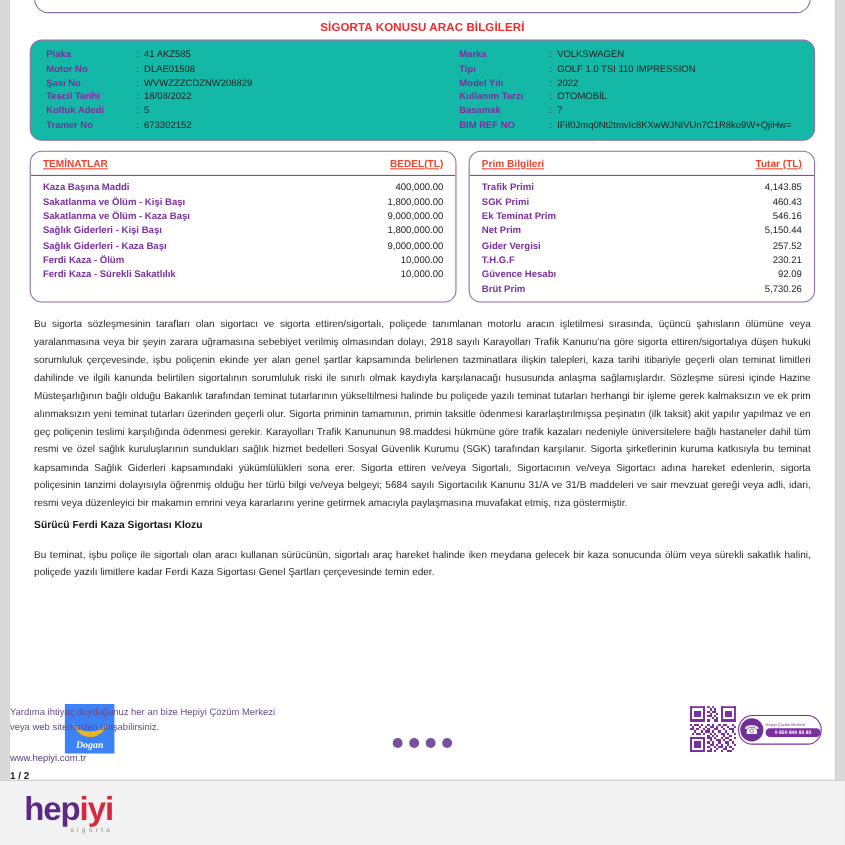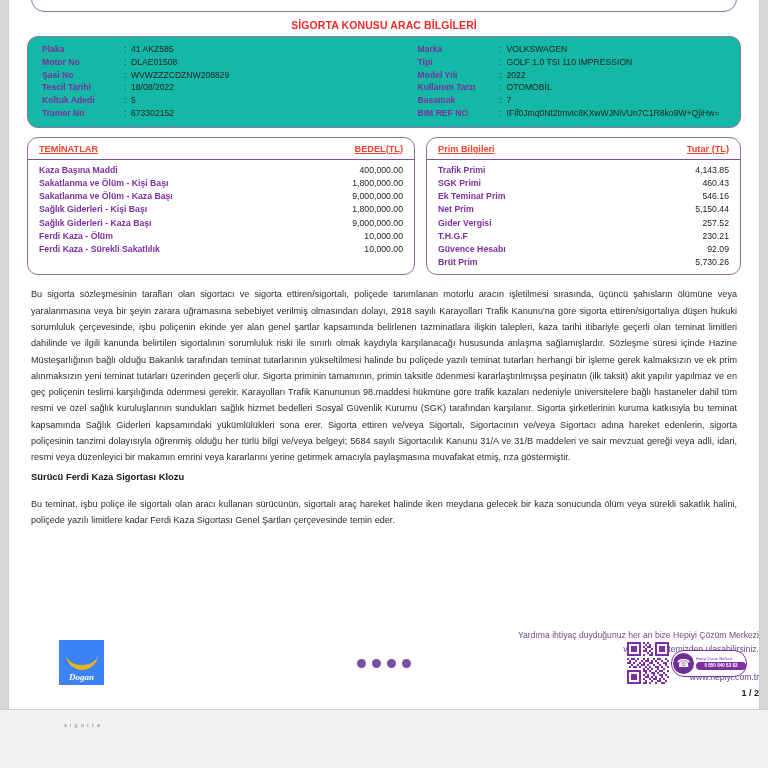--- a/index.html
+++ b/index.html
@@ -169,22 +169,22 @@
   .dogan-text {
     color: #fff;
     font-size: 9px;
     font-style: italic;
     font-weight: bold;
     font-family: "Liberation Serif", serif;
   }
   .footer-center {
     position: absolute;
     left: 0; right: 0;
-    top: 0;
-    text-align: right;
+    top: 12px;
+    text-align: left;
   }
   .fc-line {
     color: #6b4b8a;
     font-size: 8.6px;
     line-height: 14px;
   }
   .social-row {
     margin: 3px 0 2px 0;
     display: flex;
     justify-content: center;
@@ -592,15 +592,16 @@
         </div>
       </div>
     </div>
 
   </div>
 
 </div>
 
 <div class="bottom-strip">
   <div class="hepiyi-logo">
+    <div class="hepiyi-word"><span class="hp-purple">hep</span><span class="hp-red">iyi</span></div>
     <div class="hepiyi-sub">sigorta</div>
   </div>
 </div>
 
 </body></html>

